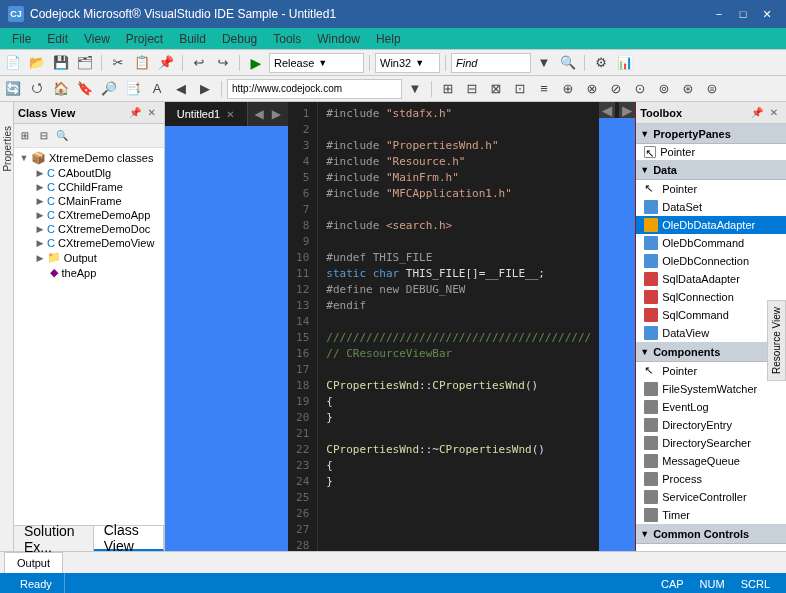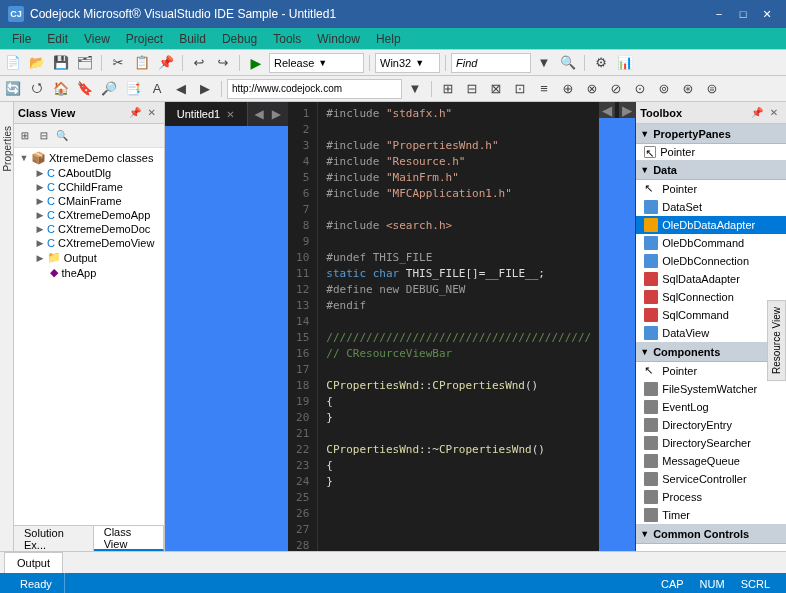--- a/index.html
+++ b/index.html
@@ -35,21 +35,21 @@
     .panel-header { background: #e8e8e8; border-bottom: 1px solid #c8c8c8; height: 22px; display: flex; align-items: center; padding: 0 4px; font-size: 11px; font-weight: bold; }
     .panel-header-title { flex: 1; }
     .panel-btn { width: 16px; height: 16px; background: transparent; border: none; cursor: pointer; font-size: 10px; display: flex; align-items: center; justify-content: center; color: #666; }
     .tree-toolbar { height: 24px; background: #f0f0f0; border-bottom: 1px solid #e0e0e0; display: flex; align-items: center; padding: 0 2px; gap: 1px; }
     .tree-container { flex: 1; overflow-y: auto; overflow-x: hidden; padding: 2px 0; }
     .tree-item { display: flex; align-items: center; padding: 1px 4px; cursor: pointer; white-space: nowrap; }
     .tree-expand { width: 12px; height: 12px; display: inline-flex; align-items: center; justify-content: center; cursor: pointer; color: #666; font-size: 9px; margin-right: 1px; }
     .tree-icon { margin-right: 3px; font-size: 12px; }
     .tree-label { font-size: 11px; }
     .panel-tabs { height: 26px; border-top: 1px solid #c8c8c8; background: #f0f0f0; display: flex; }
-    .panel-tab { padding: 4px 10px; font-size: 11px; cursor: pointer; border-right: 1px solid #c8c8c8; display: flex; align-items: center; }
+    .panel-tab { padding: 4px 10px; font-size: 14px; cursor: pointer; border-right: 1px solid #c8c8c8; display: flex; align-items: center; }
     .panel-tab.active { background: white; border-bottom: 2px solid #0078d7; }
 
     
     #editor-area { flex: 1; display: flex; flex-direction: row; background: #3b82f6; }
     .editor-tabs { background: #2d2d30; height: 24px; display: flex; align-items: stretch; }
     .editor-tab { padding: 0 12px; font-size: 11px; color: #ccc; display: flex; align-items: center; cursor: pointer; border-right: 1px solid #444; gap: 6px; }
     .editor-tab.active { background: #1e1e1e; color: white; }
     .editor-tab .close-btn { font-size: 10px; color: #888; cursor: pointer; }
     .editor-nav-btn { color: #888; font-size: 12px; cursor: pointer; padding: 0 3px; }
     .code-area { flex: 1; overflow: hidden; display: flex; }
@@ -382,25 +382,25 @@
         <div class="toolbox-item">
           <span class="toolbox-icon" style="background:#808080;"></span>
           <span>DirectorySearcher</span>
         </div>
         <div class="toolbox-item">
           <span class="toolbox-icon" style="background:#808080;"></span>
           <span>MessageQueue</span>
         </div>
         <div class="toolbox-item">
           <span class="toolbox-icon" style="background:#808080;"></span>
+          <span>Process</span>
+        </div>
+        <div class="toolbox-item">
+          <span class="toolbox-icon" style="background:#808080;"></span>
           <span>ServiceController</span>
-        </div>
-        <div class="toolbox-item">
-          <span class="toolbox-icon" style="background:#808080;"></span>
-          <span>Process</span>
         </div>
         <div class="toolbox-item">
           <span class="toolbox-icon" style="background:#808080;"></span>
           <span>Timer</span>
         </div>
       </div>
 
       <div class="toolbox-section">
         <div class="toolbox-section-header">
           <span class="arrow">▼</span>

